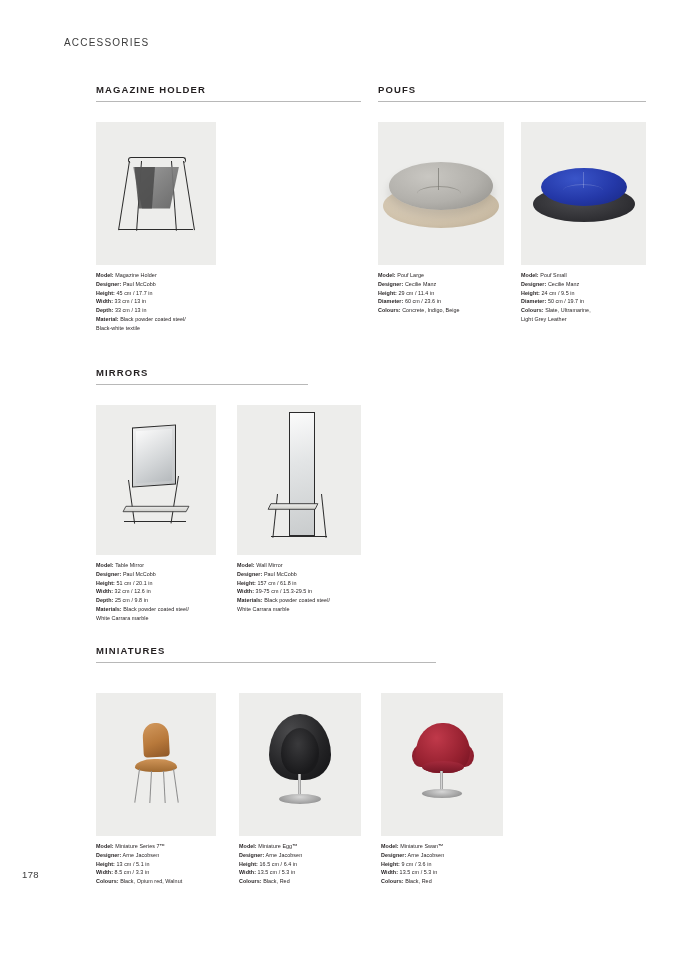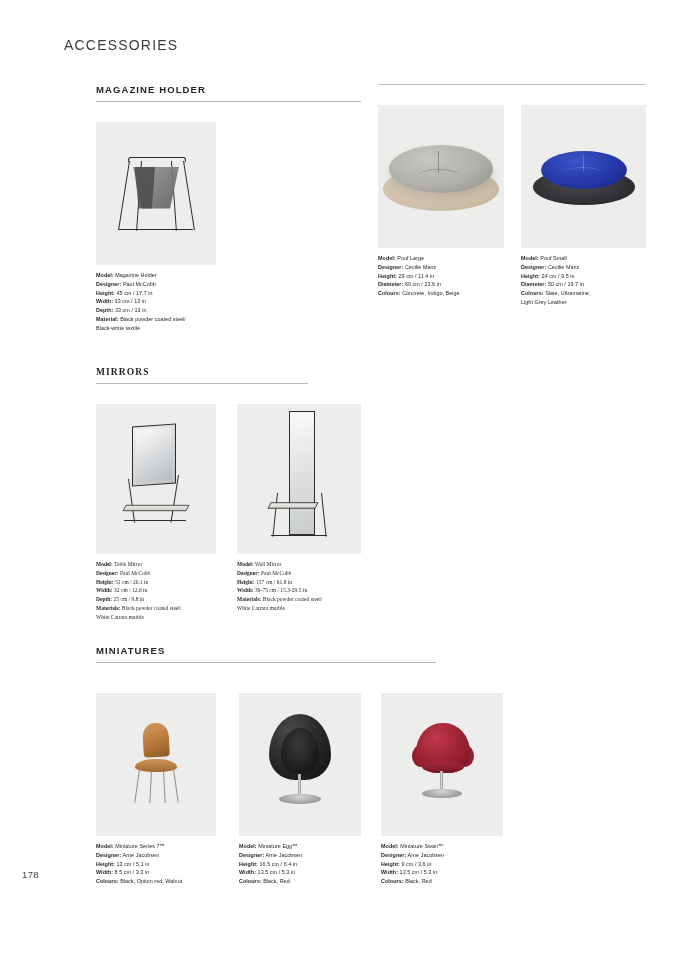--- a/index.html
+++ b/index.html
@@ -17,21 +17,21 @@
   }
   .page {
     position: relative;
     width: 678px;
     height: 959px;
   }
   .category {
     position: absolute;
     left: 64px;
     top: 37px;
-    font-size: 14px;
+    font-size: 10px;
     letter-spacing: 1.2px;
     color: #3b3b3b;
     text-transform: uppercase;
   }
   .page-number {
     position: absolute;
     left: 22px;
     top: 869px;
     font-size: 9.5px;
     color: #3b3b3b;
@@ -297,20 +297,21 @@
           <div><span class="lbl">Depth:</span> <span>33 cm / 13 in</span></div>
           <div><span class="lbl">Material:</span> <span>Black powder coated steel/</span></div>
           <div><span>Black-white textile</span></div>
         </div>
       </div>
 
     </div>
   </div>
 
   <div class="section" style="left:346px; top:84px; width:268px;">
+    <div class="section-title">POUFS</div>
     <div class="section-rule"></div>
     <div class="items" style="height:210px;">
 
       <div class="item" style="left:0; top:20px; width:126px;">
         <div class="thumb" style="width:126px; height:143px;">
           <div class="ill pl-wrap">
             <div class="pl-base"></div>
             <div class="pl-top"></div>
             <div class="pl-seam"></div>
             <div class="pl-seam2"></div>
@@ -340,21 +341,21 @@
           <div><span class="lbl">Height:</span> <span>24 cm / 9.5 in</span></div>
           <div><span class="lbl">Diameter:</span> <span>50 cm / 19.7 in</span></div>
           <div><span class="lbl">Colours:</span> <span>Slate, Ultramarine,</span></div>
           <div><span>Light Grey Leather</span></div>
         </div>
       </div>
 
     </div>
   </div>
 
-  <div class="section" style="left:64px; top:367px; width:212px;font-family:Liberation Serif, serif;">
+  <div class="section" style="left:64px; top:367px; width:212px;">
     <div class="section-title">MIRRORS</div>
     <div class="section-rule"></div>
     <div class="items" style="height:250px;">
 
       <div class="item" style="left:0; top:20px; width:120px;">
         <div class="thumb" style="width:120px; height:150px;">
           <div class="ill tm-wrap">
             <div class="tm-frame">
                 <div class="tm-glass"></div>
               </div>

